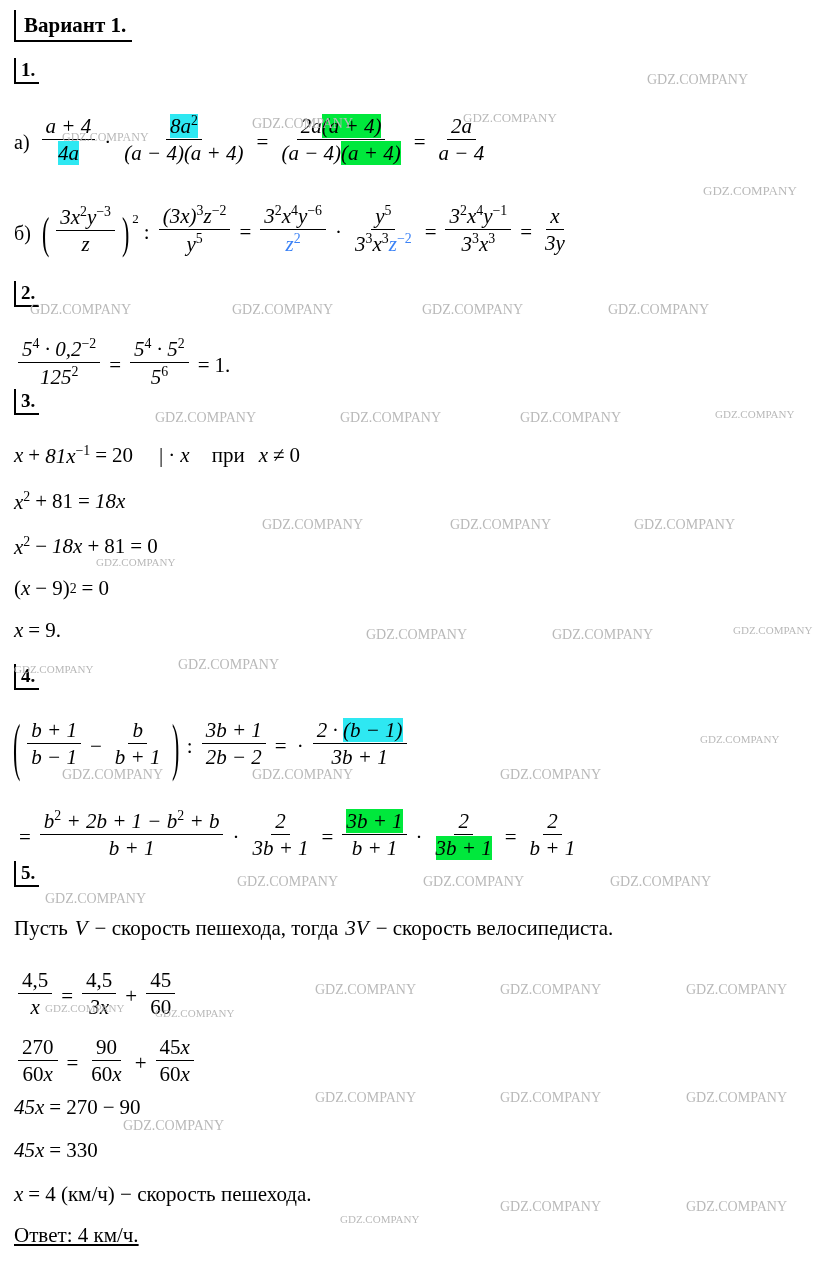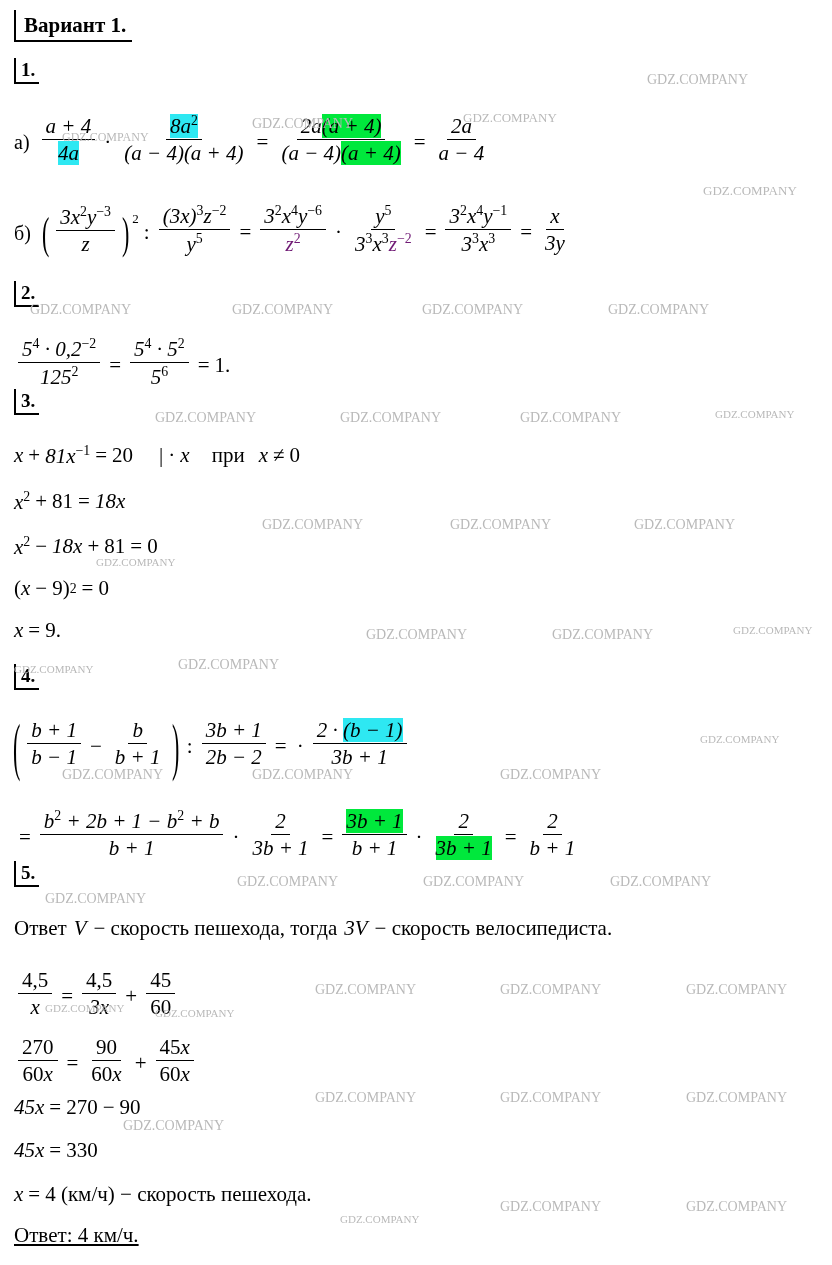--- a/index.html
+++ b/index.html
@@ -77,21 +77,21 @@
   }
   .frac .den {
     padding: 1px 4px 6px 4px;
     line-height: 1.15;
   }
   .op { font-style: normal; margin: 0 5px; }
   sup { font-size: 0.66em; font-style: italic; }
   sup.n { font-style: normal; }
   .hl-cyan { background: #2ee8f2; }
   .hl-green { background: #00e83c; }
-  .red { color: #701a75; }
+  .red { color: #3b82f6; }
   .txt { font-style: normal; }
   .bigparen {
     font-size: 40px;
     font-style: normal;
     display: inline-block;
     transform: scale(0.55, 1.12);
     transform-origin: center;
   }
 </style>
 </head>
@@ -306,21 +306,21 @@
           <span class="num">2</span>
           <span class="den">b&nbsp;+&nbsp;1</span>
         </span>
     </div>
   </div>
 
   <div class="tasknum" style="left:14px; top:861px;">5.</div>
 
   <div class="math" style="left:14px; top:918px; font-style:normal; font-size:21px;">
     <div class="row">
-      <span class="up">Ответ</span>
+      <span class="up">Пусть</span>
         <span style="display:inline-block;width:7px"></span>
       <span style="font-style:italic;">V</span>
         <span style="display:inline-block;width:7px"></span>
       <span class="up">− скорость пешехода, тогда</span>
         <span style="display:inline-block;width:7px"></span>
       <span style="font-style:italic;">3V</span>
         <span style="display:inline-block;width:7px"></span>
       <span class="up">− скорость велосипедиста.</span>
     </div>
   </div>

